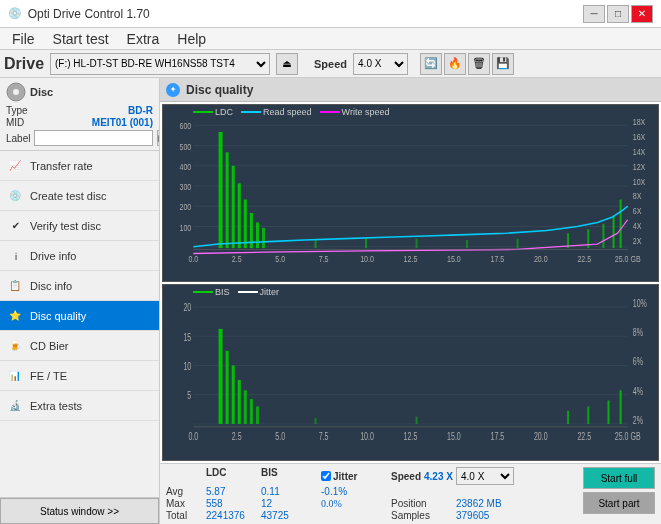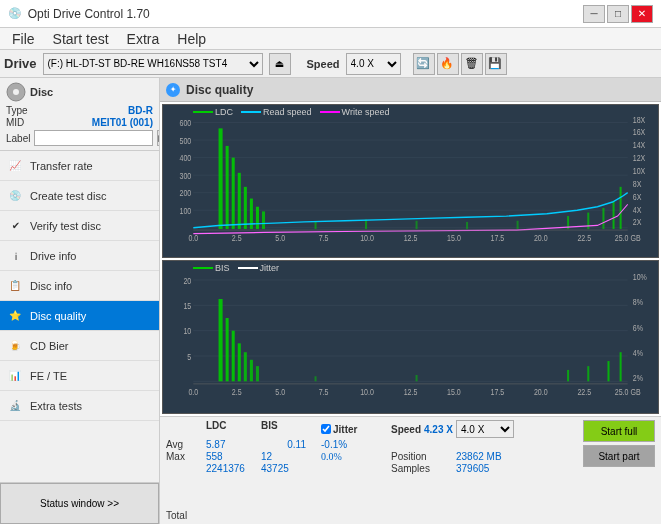--- a/index.html
+++ b/index.html
@@ -281,21 +281,21 @@
 </div>
 
 <div id="menubar">
   <span class="menu-item">File</span>
   <span class="menu-item">Start test</span>
   <span class="menu-item">Extra</span>
   <span class="menu-item">Help</span>
 </div>
 
 <div id="drive-bar">
-  <span style="font-size:13px;color:#333;font-weight:bold;">Drive</span>
+  <span style="font-size:16px;color:#333;font-weight:bold;">Drive</span>
   <select id="drive-bar-select">
     <option>(F:)  HL-DT-ST BD-RE  WH16NS58 TST4</option>
   </select>
   <div id="drive-bar-eject">⏏</div>
   <span style="font-size:11px;color:#333;font-weight:bold;margin-left:10px;">Speed</span>
   <select id="speed-bar-select">
     <option>4.0 X</option>
     <option>1.0 X</option>
     <option>2.0 X</option>
     <option>6.0 X</option>
@@ -370,21 +370,21 @@
         <span class="nav-icon">📊</span>
         <span>FE / TE</span>
       </div>
       <div class="nav-item">
         <span class="nav-icon">🔬</span>
         <span>Extra tests</span>
       </div>
     </div>
 
     <div id="status-bar" style="border-top:1px solid #ccc;">
-      <button id="status-btn" style="width:100%;height:41px;background:#e1e1e1;border:1px solid #aaa;cursor:pointer;font-size:10px;">Status window &gt;&gt;</button>
+      <button id="status-btn" style="width:100%;height:26px;background:#e1e1e1;border:1px solid #aaa;cursor:pointer;font-size:10px;">Status window &gt;&gt;</button>
     </div>
   </div>
 
   <div id="content" style="flex:1;display:flex;flex-direction:column;background:#fff;">
 
     <div id="content-header" style="background:#d8d8d8;height:24px;display:flex;align-items:center;padding:0 6px;gap:6px;border-bottom:1px solid #bbb;">
       <div style="width:14px;height:14px;background:#3399ff;border-radius:50%;display:flex;align-items:center;justify-content:center;color:#fff;font-size:8px;">✦</div>
       <span id="content-title" style="font-size:12px;font-weight:bold;color:#333;">Disc quality</span>
     </div>
 
@@ -558,48 +558,48 @@
               <option>4.0 X</option>
               <option>2.0 X</option>
               <option>6.0 X</option>
               <option>8.0 X</option>
             </select>
           </div>
 
           <div style="display:grid;grid-template-columns:40px 55px 45px 15px 70px 65px 80px;font-size:10px;margin-bottom:1px;">
             <span style="color:#333;">Avg</span>
             <span style="color:#0066cc;">5.87</span>
-            <span style="color:#0066cc;text-align:right;">0.11</span>
+            <span style="color:#0066cc;">0.11</span>
             <span></span>
             <span style="color:#0066cc;">-0.1%</span>
             <span></span>
             <span></span>
           </div>
 
           <div style="display:grid;grid-template-columns:40px 55px 45px 15px 70px 65px 80px;font-size:10px;margin-bottom:1px;">
             <span style="color:#333;">Max</span>
             <span style="color:#0066cc;">558</span>
             <span style="color:#0066cc;">12</span>
             <span></span>
             <span style="color:#0066cc;font-family:Liberation Serif, serif;">0.0%</span>
             <span style="color:#333;">Position</span>
             <span style="color:#0066cc;">23862 MB</span>
           </div>
 
           <div style="display:grid;grid-template-columns:40px 55px 45px 15px 70px 65px 80px;font-size:10px;">
-            <span style="color:#333;margin-top:47px;">Total</span>
+            <span style="color:#333;">Total</span>
             <span style="color:#0066cc;">2241376</span>
             <span style="color:#0066cc;">43725</span>
             <span></span>
             <span></span>
             <span style="color:#333;">Samples</span>
             <span style="color:#0066cc;">379605</span>
           </div>
         </div>
 
         <div style="display:flex;flex-direction:column;gap:3px;margin-left:4px;">
-          <button class="action-btn" style="height:22px;min-width:72px;background:#84cc16;border:1px solid #aaa;cursor:pointer;font-size:10px;">Start full</button>
+          <button class="action-btn" style="height:22px;min-width:72px;background:#14b8a6;border:1px solid #aaa;cursor:pointer;font-size:10px;">Start full</button>
           <button class="action-btn" style="height:22px;min-width:72px;background:#a3a3a3;border:1px solid #aaa;cursor:pointer;font-size:10px;">Start part</button>
         </div>
       </div>
     </div>
   </div>
 </div>
 
 </body></html>

